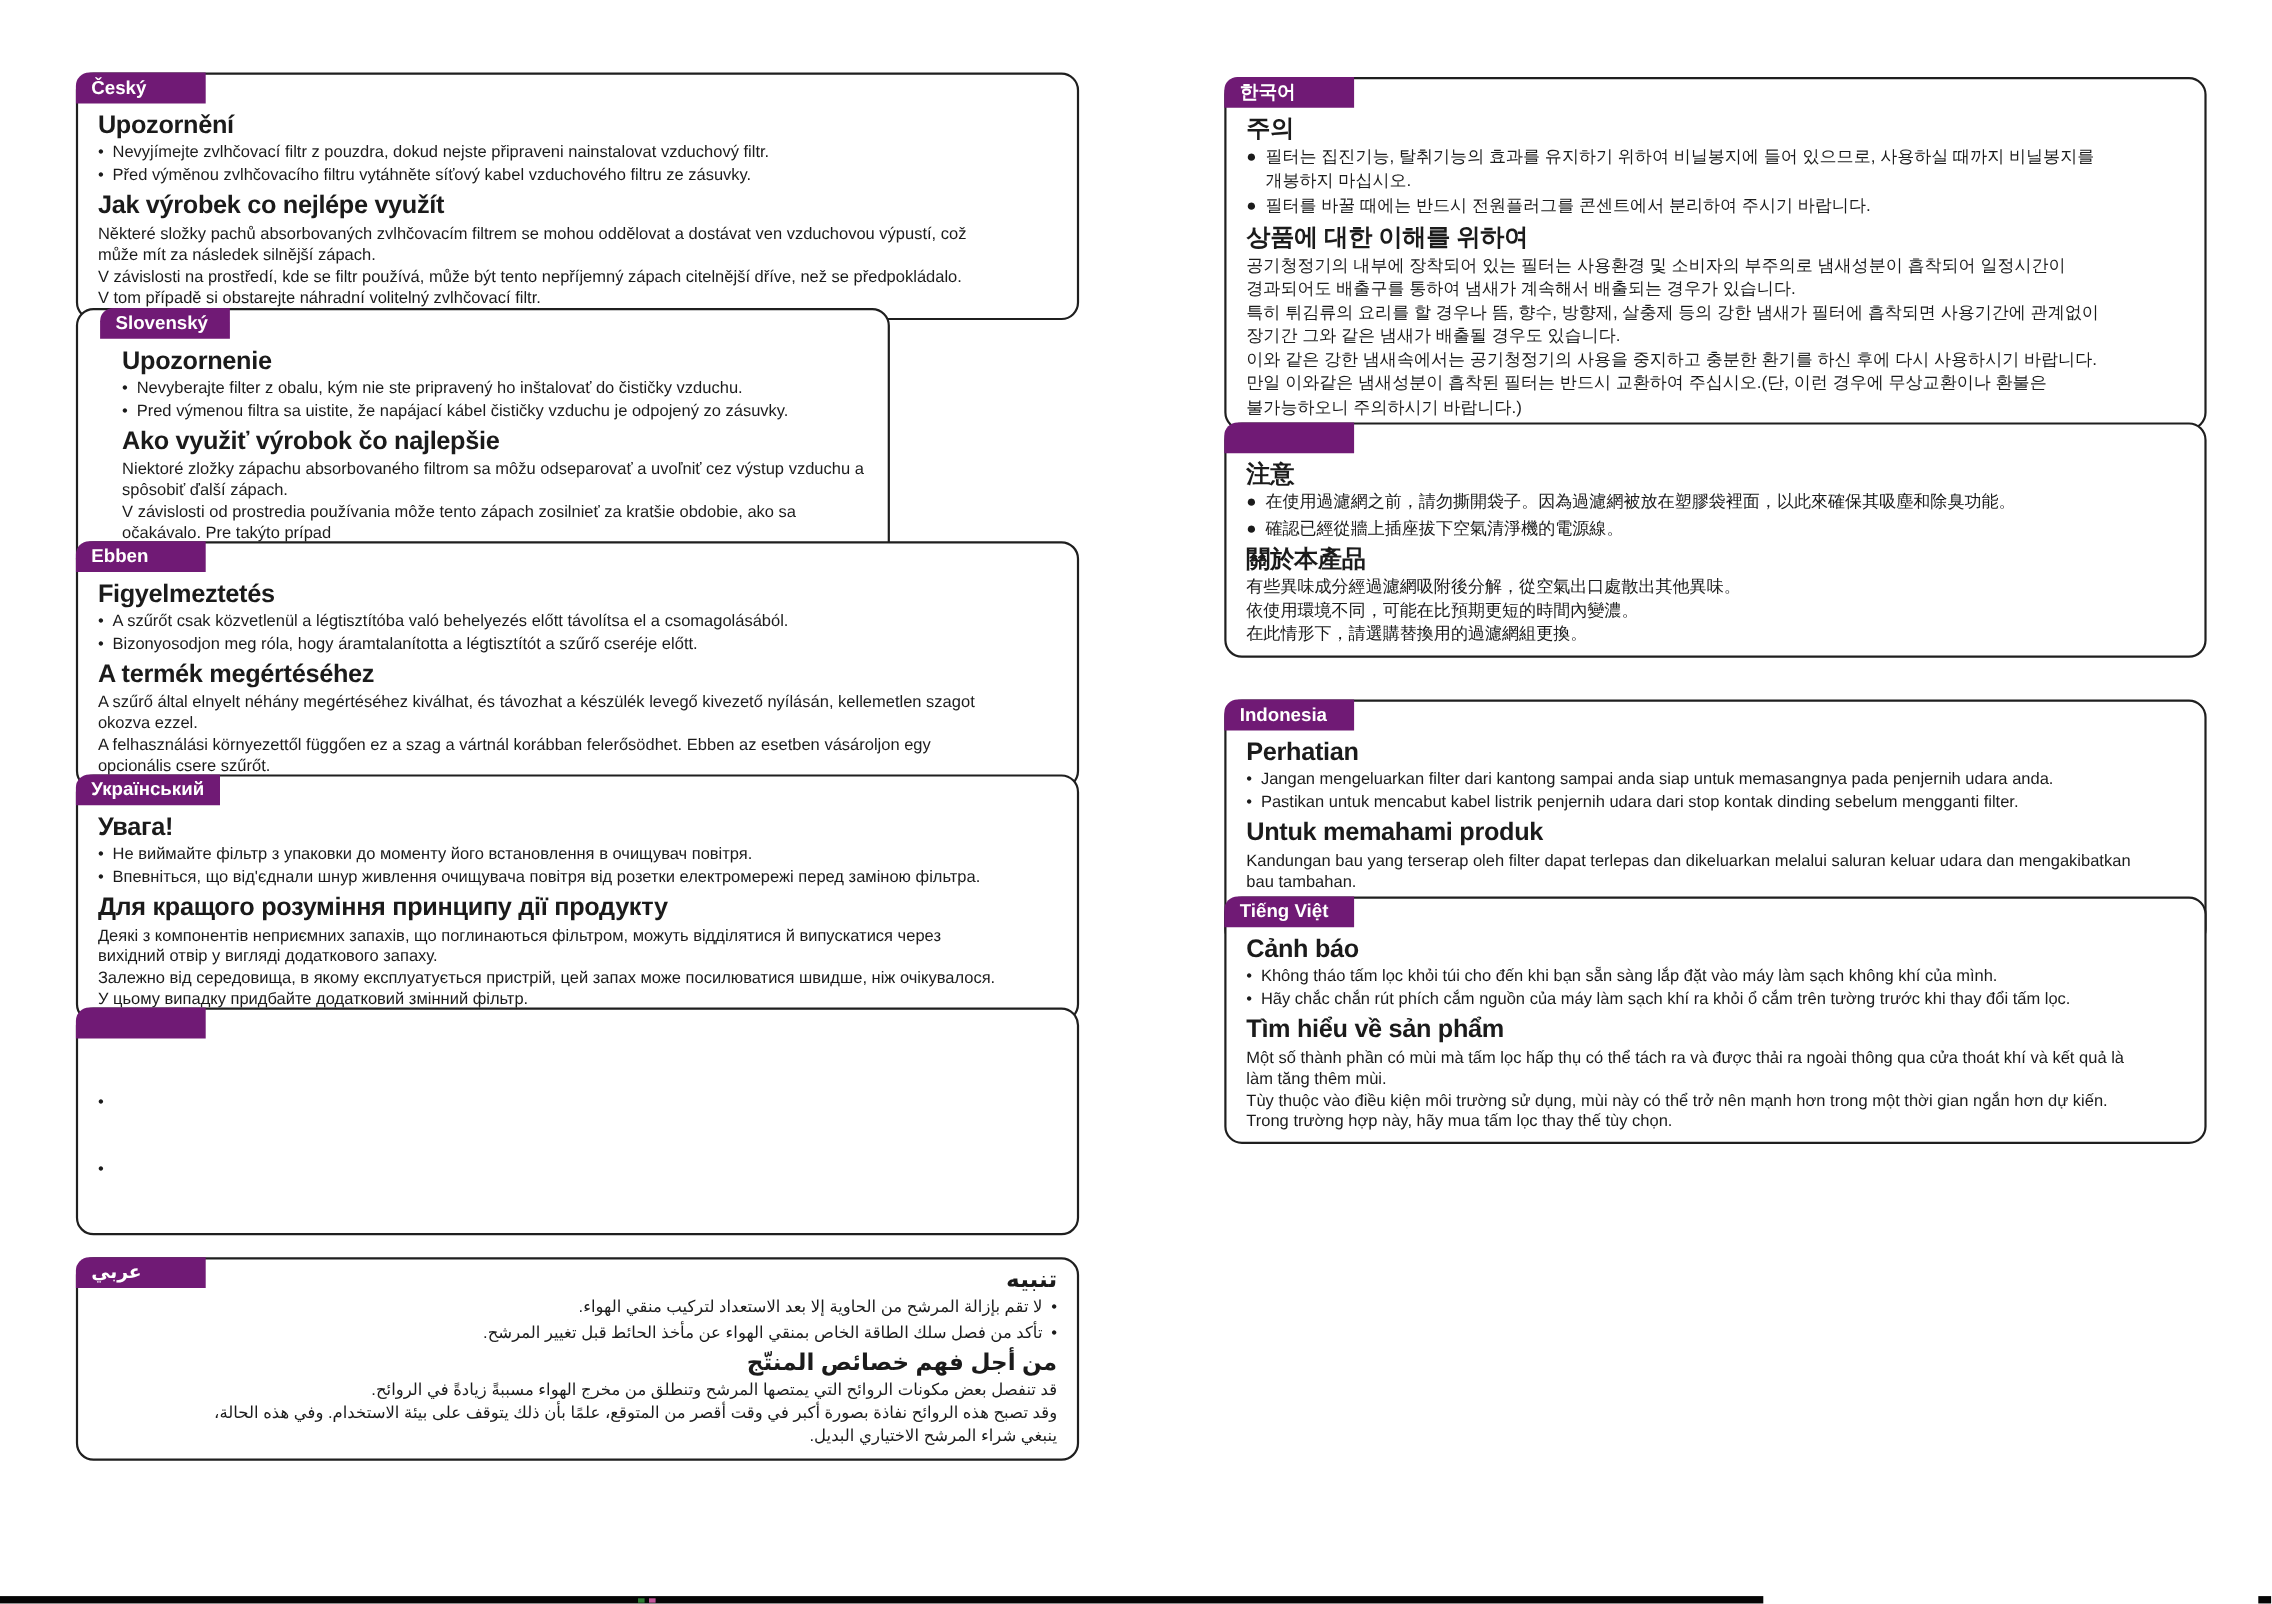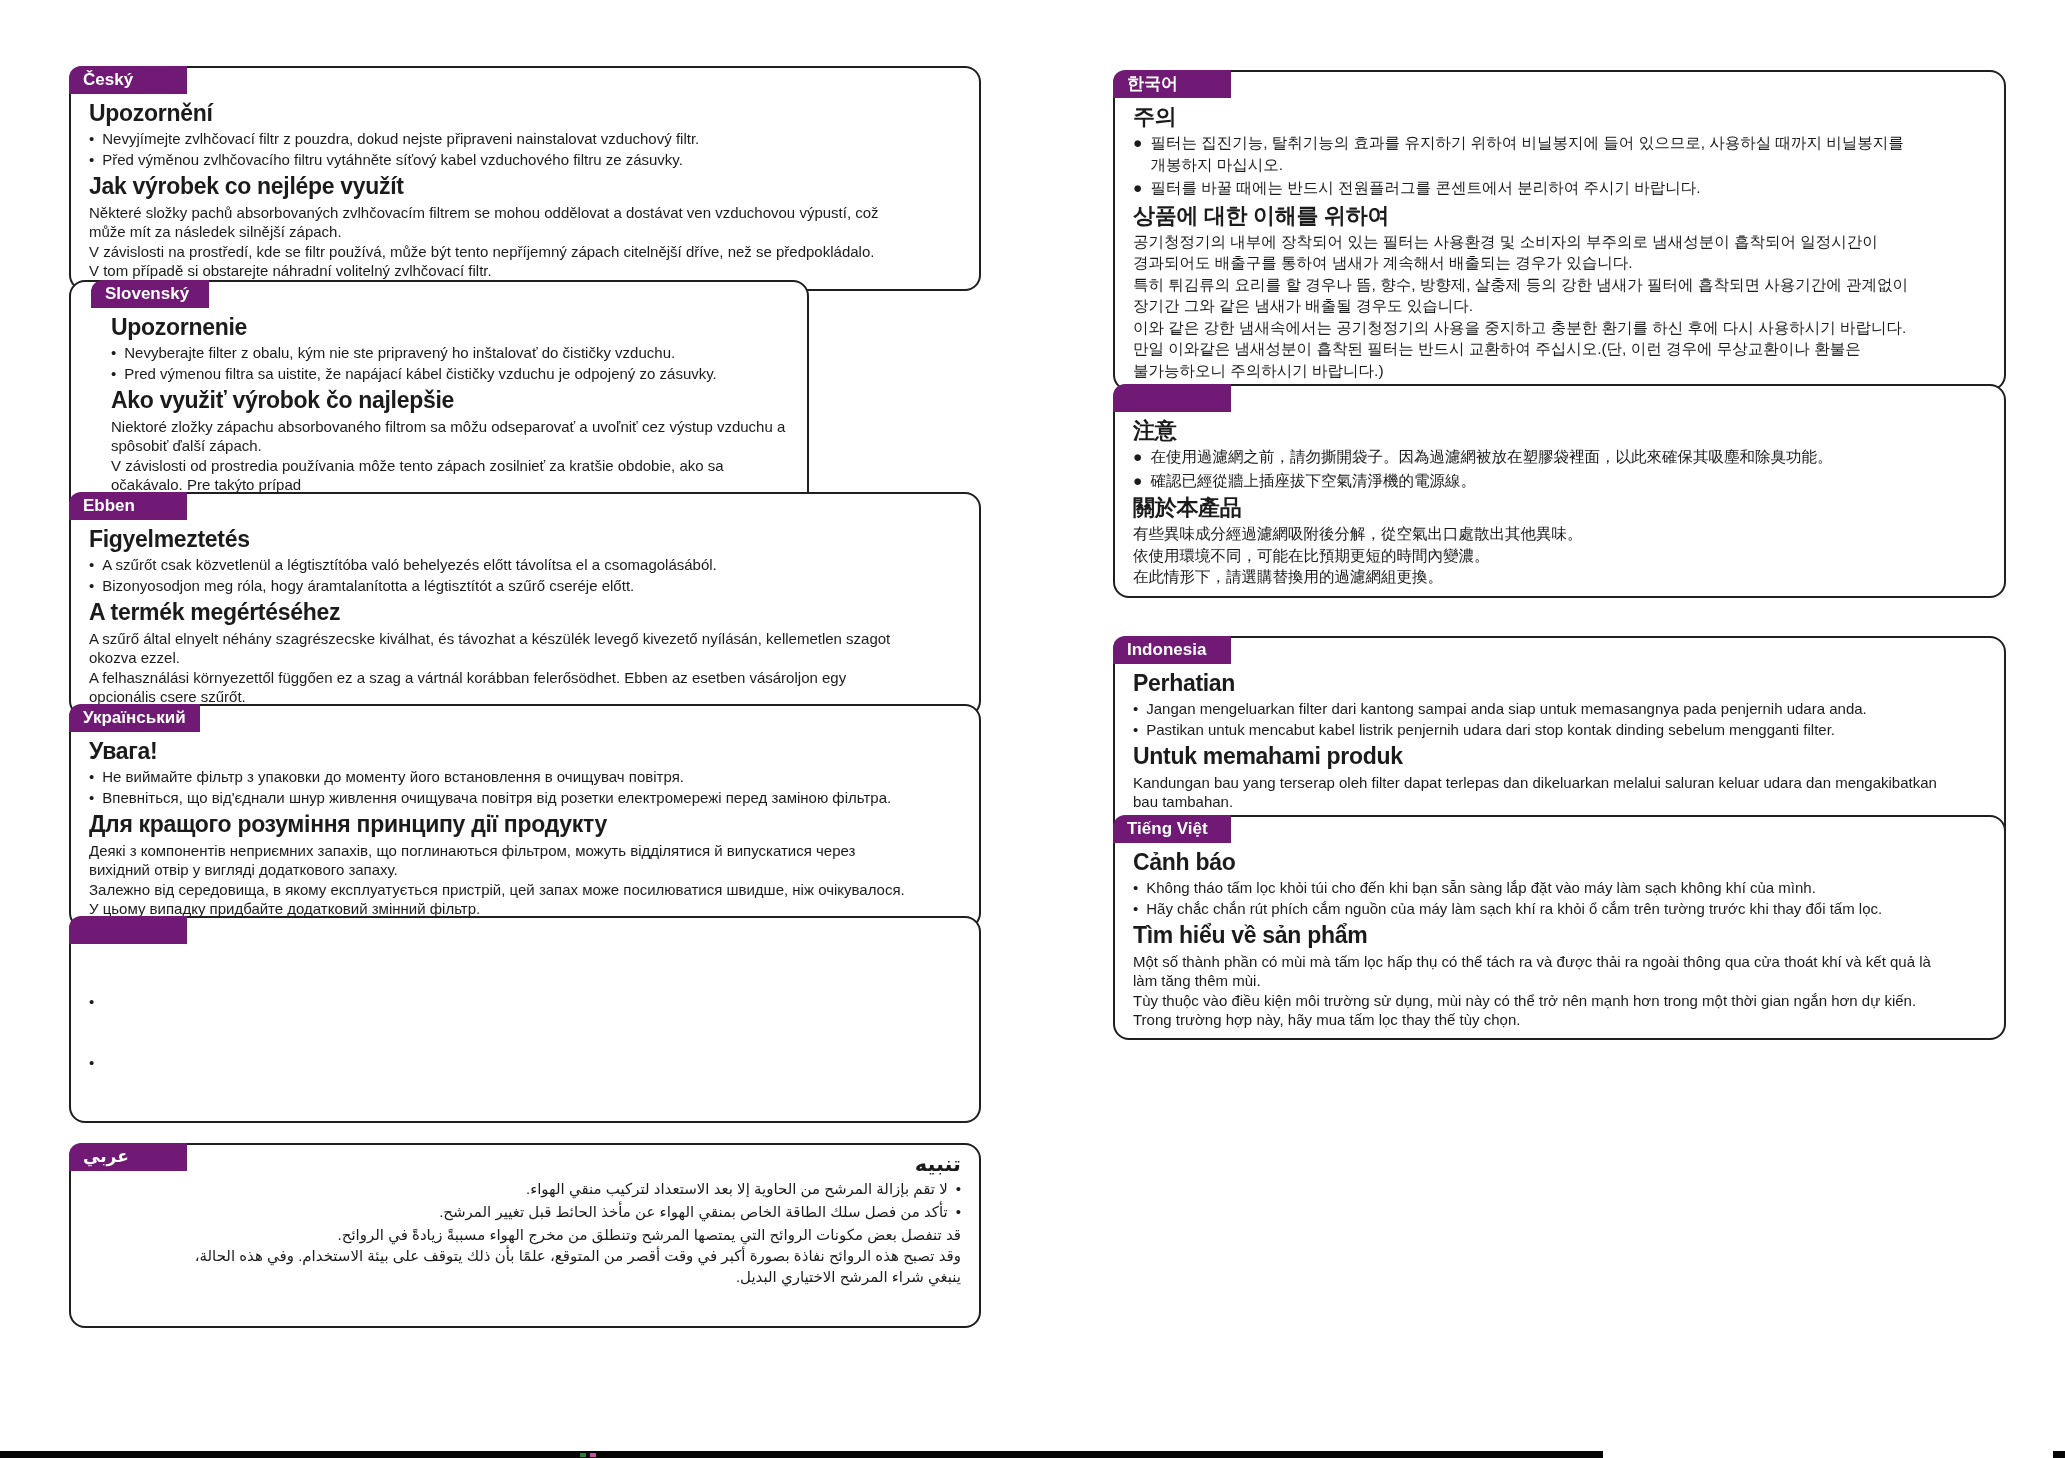--- a/index.html
+++ b/index.html
@@ -122,21 +122,21 @@
     <h2 class="hd">Figyelmeztetés</h2>
     <div class="b">
         <span class="dot">•</span>
         <span class="bt">A szűrőt csak közvetlenül a légtisztítóba való behelyezés előtt távolítsa el a csomagolásából.</span>
       </div>
     <div class="b">
         <span class="dot">•</span>
         <span class="bt">Bizonyosodjon meg róla, hogy áramtalanította a légtisztítót a szűrő cseréje előtt.</span>
       </div>
     <h2 class="hd hd2">A termék megértéséhez</h2>
-    <div class="bodytext">A szűrő által elnyelt néhány szagrészecske kiválhat, és távozhat a készülék levegő kivezető nyílásán, kellemetlen szagot
+    <div class="bodytext">A szűrő által elnyelt néhány megértéséhez kiválhat, és távozhat a készülék levegő kivezető nyílásán, kellemetlen szagot
 okozva ezzel.
 A felhasználási környezettől függően ez a szag a vártnál korábban felerősödhet. Ebben az esetben vásároljon egy
 opcionális csere szűrőt.</div>
   </section>
 
   <section class="box" style="left:69px;top:704px;width:912px;min-height:204px;">
     <div class="tab">Український</div>
     <h2 class="hd">Увага!</h2>
     <div class="b">
         <span class="dot">•</span>
@@ -169,20 +169,21 @@
     <div class="tab">عربي</div>
     <h2 class="hd">تنبيه</h2>
     <div class="b">
         <span class="dot">•</span>
         <span class="bt">لا تقم بإزالة المرشح من الحاوية إلا بعد الاستعداد لتركيب منقي الهواء.</span>
       </div>
     <div class="b">
         <span class="dot">•</span>
         <span class="bt">تأكد من فصل سلك الطاقة الخاص بمنقي الهواء عن مأخذ الحائط قبل تغيير المرشح.</span>
       </div>
+    <h2 class="hd hd2">من أجل فهم خصائص المنتّج</h2>
     <div class="bodytext">قد تنفصل بعض مكونات الروائح التي يمتصها المرشح وتنطلق من مخرج الهواء مسببةً زيادةً في الروائح.
 وقد تصبح هذه الروائح نفاذة بصورة أكبر في وقت أقصر من المتوقع، علمًا بأن ذلك يتوقف على بيئة الاستخدام. وفي هذه الحالة،
 ينبغي شراء المرشح الاختياري البديل.</div>
   </section>
 
   <section class="box cjk" style="left:1113px;top:70px;width:893px;min-height:306px;">
     <div class="tab">한국어</div>
     <h2 class="hd">주의</h2>
     <div class="b">
         <span class="dot">●</span>

